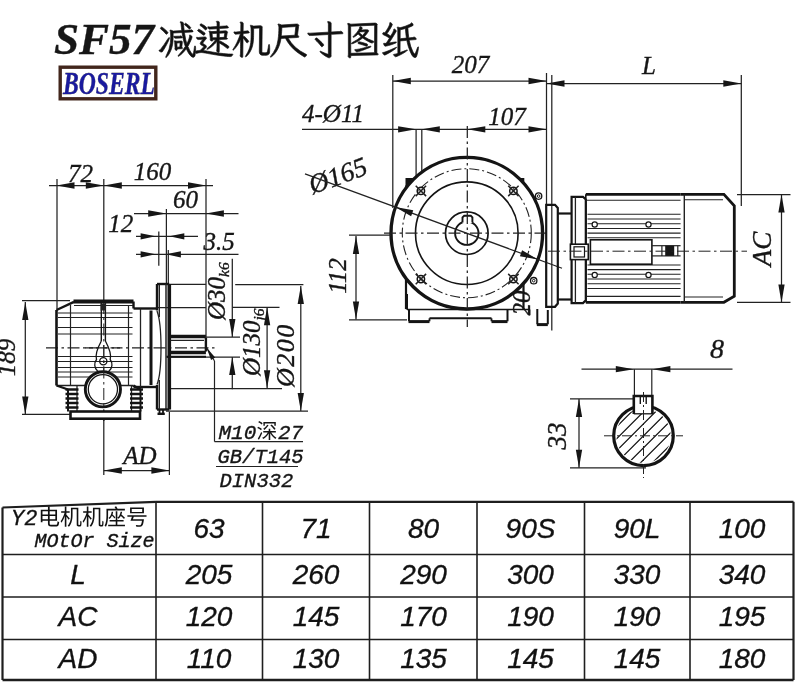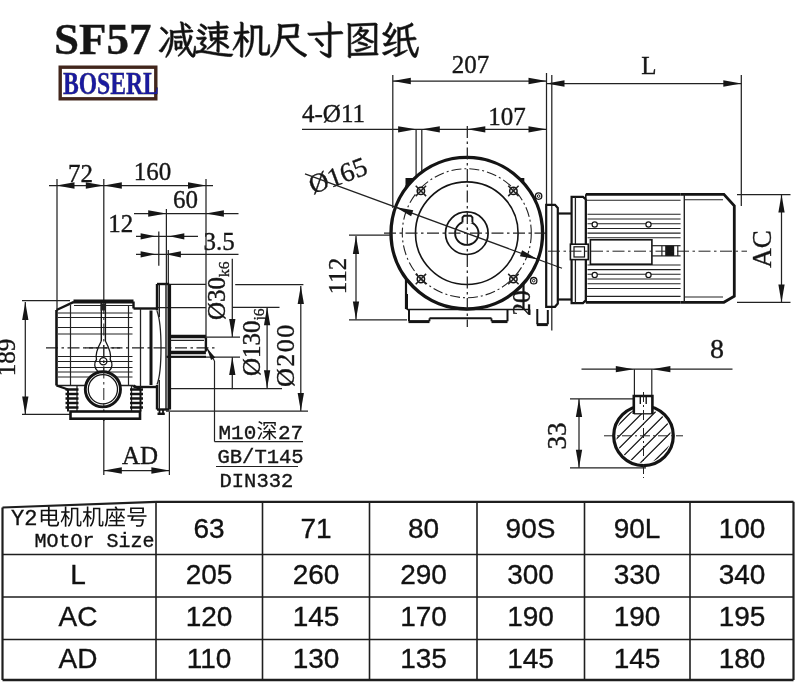--- a/index.html
+++ b/index.html
@@ -1,15 +1,15 @@
 <!DOCTYPE html>
 <html><head><meta charset="utf-8">
 <style>
 html,body{margin:0;padding:0;background:#fff;}
-#page{position:relative;width:800px;height:684px;overflow:hidden;}
+#page{position:relative;width:800px;height:684px;overflow:hidden;font-style:italic;}
 svg{position:absolute;top:0;left:0;filter:blur(0.33px);}
 text{white-space:pre;stroke:#161616;stroke-width:0.35px;paint-order:stroke;}
 </style></head>
 <body>
 <div id="page">
 <svg width="800" height="684" viewBox="0 0 800 684">
 <text x="54.0" y="54.0" font-family="Liberation Serif" font-size="45" font-weight="bold" fill="#161616" text-anchor="start">SF57</text>
 <g transform="translate(157.0,54.0) scale(0.04000,-0.04000)">
         <path d="M952 204Q940 204 935 168Q925 83 913 36Q901 -10 895 -10Q889 -10 852 38Q816 87 772 190Q804 243 841 326Q878 408 878 428Q878 447 838 469Q823 476 818 476Q812 476 812 470V466Q814 462 814 456V440Q814 430 798 378Q782 325 747 257Q717 335 693 496Q688 529 686 540L876 551Q903 553 903 565Q903 579 875 598Q864 606 858 606Q852 606 842 602Q832 599 824 598Q816 598 806 597L680 589Q670 654 661 772Q659 791 631 798Q603 806 589 806Q575 806 575 800Q575 795 584 787Q592 779 596 768Q599 758 602 732Q605 706 610 666Q614 625 619 585L405 572Q353 598 338 598Q324 598 324 590Q324 586 326 581L332 567Q342 540 342 473V404Q342 357 335 283Q321 120 225 -56Q217 -71 217 -80Q217 -89 223 -89Q229 -89 250 -68Q271 -47 298 -6Q324 34 348 92Q373 151 388 229Q404 307 404 479V524L626 537Q642 436 659 354Q676 272 708 190Q641 80 541 -27Q526 -43 526 -50Q526 -58 532 -58Q539 -58 570 -36Q600 -14 644 28Q687 71 732 132Q767 52 797 8Q859 -83 905 -83Q923 -83 936 -68Q950 -53 954 -20Q966 72 966 138Q966 204 952 204ZM787 641Q803 624 813 624Q823 624 834 639Q844 654 844 659Q844 671 786 720Q727 768 714 768Q702 768 694 757Q686 746 686 738Q686 731 695 724Q743 688 787 641ZM446 442 424 445Q418 445 418 441Q418 437 424 421Q435 393 459 393L472 394L614 401Q635 403 635 415Q635 427 620 440Q605 454 598 454Q591 454 583 450Q575 446 563 446L466 443ZM591 325 498 319Q456 331 444 331Q431 331 431 326Q431 321 437 311Q443 301 444 277L450 166V155L447 122Q447 110 462 100Q478 89 488 89Q504 89 504 106V109L503 126L612 132Q623 133 630 135Q638 137 638 146Q638 154 621 178L632 282Q633 287 635 291Q637 295 637 301Q637 307 626 316Q615 326 603 326ZM577 280 571 174 501 171 497 275ZM274 536Q274 545 222 593Q171 641 146 658Q121 675 115 675Q109 675 97 664Q85 652 85 644Q85 637 88 632Q92 628 126 599Q160 570 194 532Q227 494 234 494Q242 494 250 501Q274 520 274 536ZM111 48H115Q127 48 136 58Q144 69 179 124Q214 180 264 280Q313 380 313 397Q313 414 306 414Q293 414 274 384Q174 224 96 126Q80 106 64 98Q49 91 49 84Q49 82 62 68Q75 54 111 48Z" fill="#111" stroke="#111" stroke-width="17"></path>
       </g>

